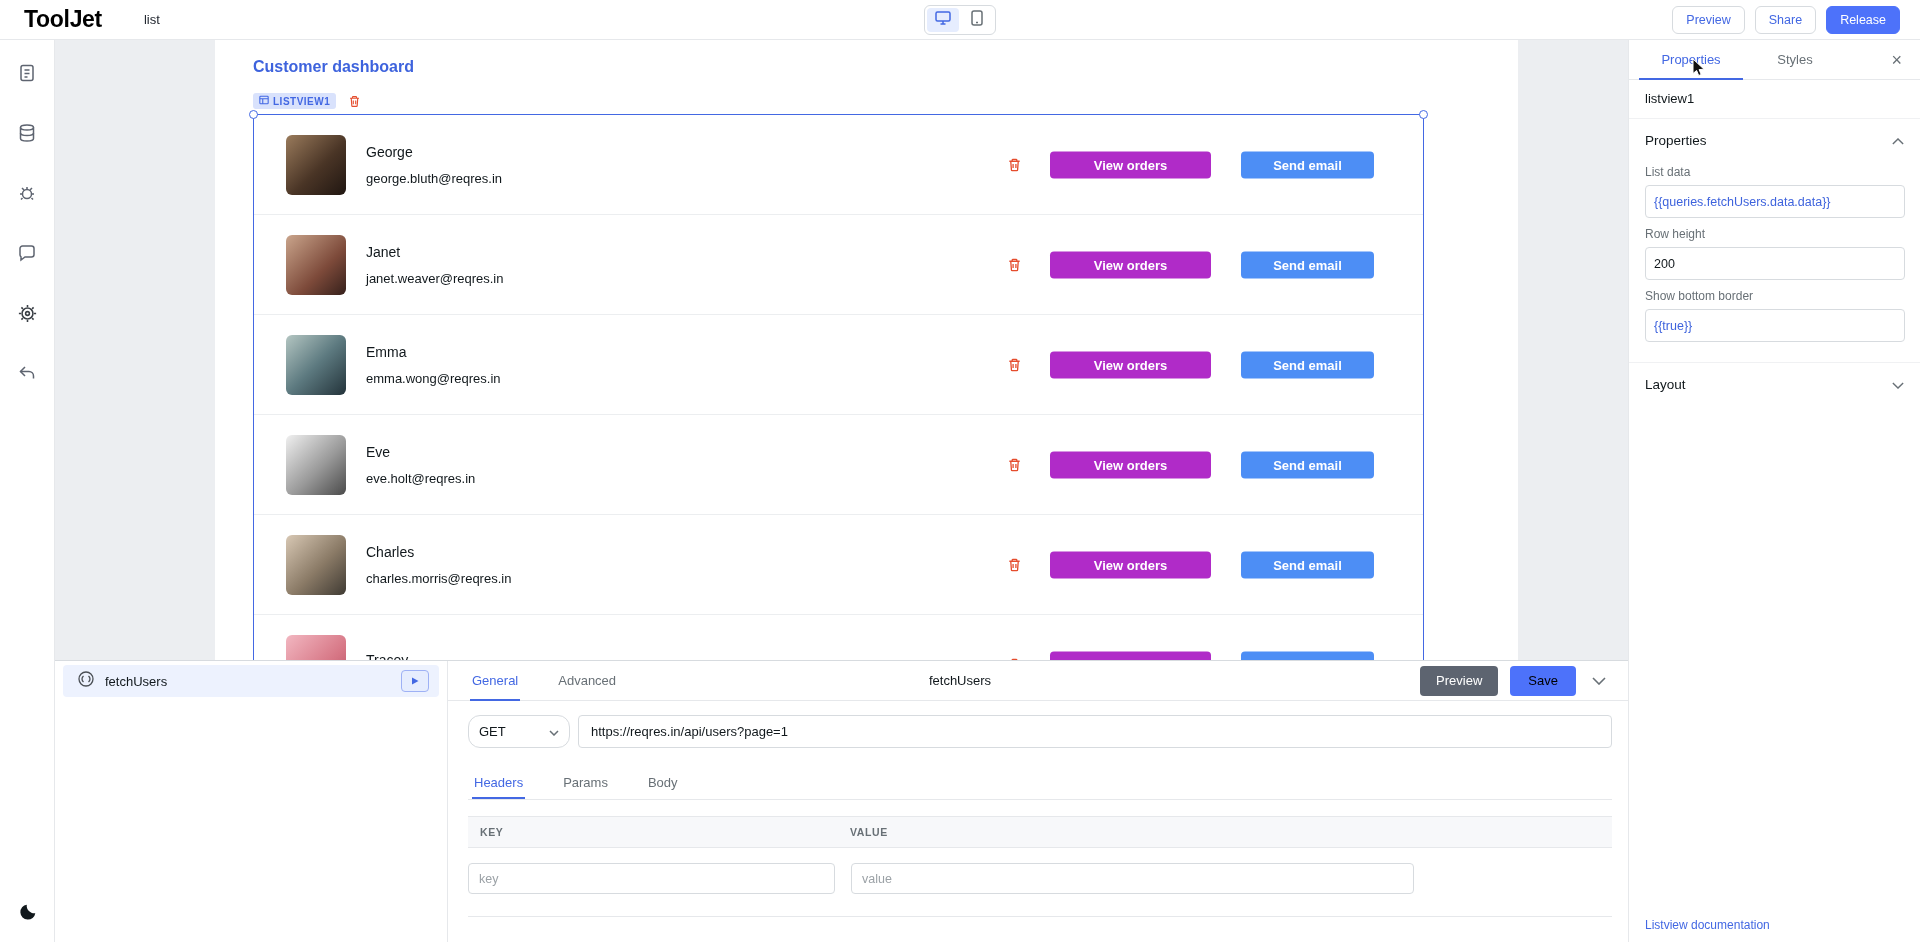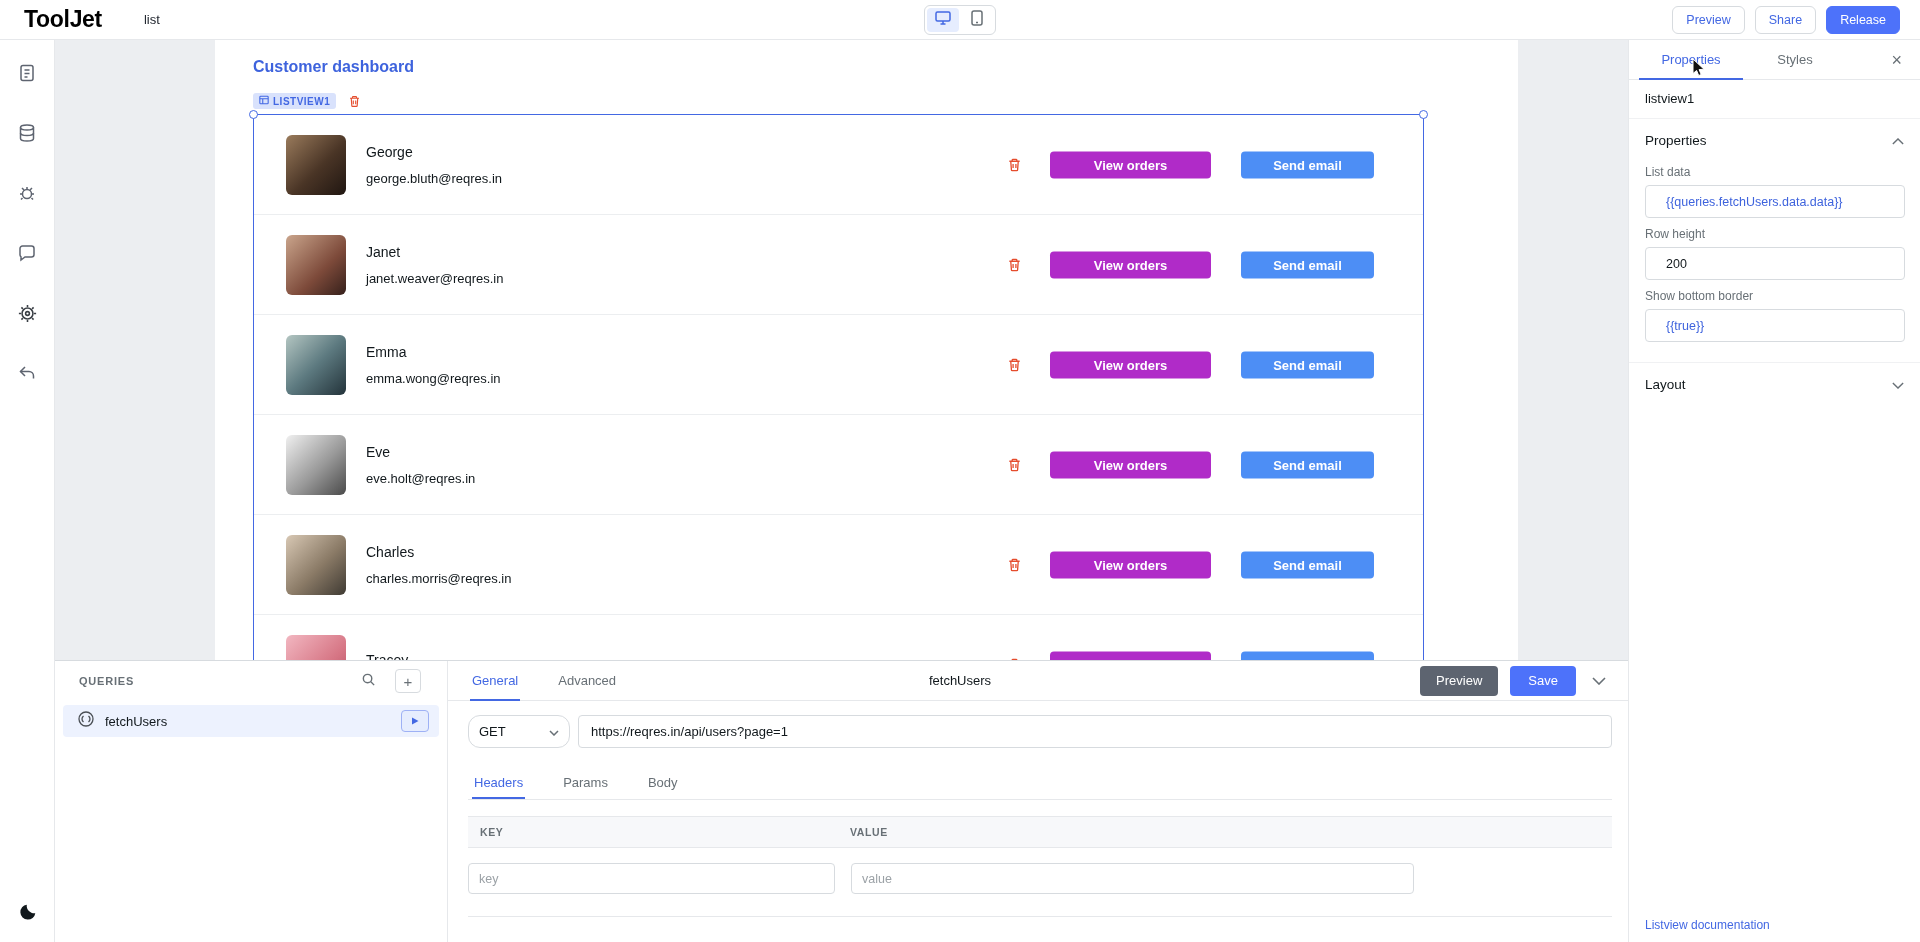--- a/index.html
+++ b/index.html
@@ -80,21 +80,21 @@
   .run-btn { width:28px; height:22px; border:1px solid #9EB1F5; background:#E6EDFE; border-radius:4px;
     display:flex; align-items:center; justify-content:center; cursor:pointer; }
 
   .query-editor { flex:1; position:relative; }
   .editor-header { height:40px; border-bottom:1px solid #E6E8EB; display:flex; align-items:center; padding:0 18px 0 22px; position:relative; }
   .ed-tab { height:40px; display:flex; align-items:center; font-size:13px; color:#687076; margin-right:36px; cursor:pointer; padding:0 2px; }
   .ed-tab.active { color:#4368E3; font-weight:500; box-shadow:inset 0 -2px 0 #4368E3; }
   .ed-query-name { position:absolute; left:512px; transform:translateX(-50%); font-size:13px; color:#11181C; cursor:pointer; }
   .editor-header-right { margin-left:auto; display:flex; align-items:center; gap:12px; }
   .btn-preview-dark { height:30px; padding:0 16px; background:#5D6470; color:#fff; border-radius:4px; font-size:13px; display:flex; align-items:center; cursor:pointer; }
-  .btn-save { height:30px; padding:0 18px; background:#4D72FA; color:#ffffff; border-radius:4px; font-size:13px; display:flex; align-items:center; cursor:pointer; }
+  .btn-save { height:30px; padding:0 18px; background:#4D72FA; color:#000000; border-radius:4px; font-size:13px; display:flex; align-items:center; cursor:pointer; }
   .collapse-btn { display:flex; align-items:center; cursor:pointer; padding:4px; }
   .editor-body { padding:14px 16px 0 20px; }
   .request-row { display:flex; gap:8px; }
   .method-select { width:102px; height:33px; border:1px solid #D7DBDF; border-radius:12px;
     display:flex; align-items:center; justify-content:space-between; padding:0 10px; font-size:13px; cursor:pointer; background:#fff; }
   .url-input { flex:1; height:33px; border:1px solid #D7DBDF; border-radius:4px; padding:0 12px; font-size:13px; color:#11181C; background:#fff; }
   .subtabs { display:flex; gap:36px; margin-top:18px; border-bottom:1px solid #E6E8EB; padding-left:4px; }
   .subtab { font-size:13px; color:#687076; padding:9px 2px; cursor:pointer; }
   .subtab.active { color:#4368E3; font-weight:500; box-shadow:inset 0 -2px 0 #4368E3; }
   .kv-header { margin-top:16px; height:32px; display:flex; align-items:center; background:#F7F8FA;
@@ -114,21 +114,21 @@
   .insp-tab { width:104px; height:40px; display:flex; align-items:center; justify-content:center;
     font-size:13px; color:#687076; cursor:pointer; }
   .insp-tab.active { color:#4368E3; font-weight:500; box-shadow:inset 0 -2px 0 #4368E3; }
   .insp-close { margin-left:auto; color:#687076; font-size:18px; line-height:1; cursor:pointer; padding:2px 6px; }
   .insp-widget-name { padding:11px 16px 12px; font-size:13px; color:#11181C; border-bottom:1px solid #F0F1F3; }
   .insp-section { display:flex; align-items:center; justify-content:space-between;
     padding:14px 16px 8px; font-size:13.5px; font-weight:500; color:#11181C; cursor:pointer; }
   .insp-fields { padding:0 16px; }
   .insp-label { font-size:12px; color:#687076; margin:9px 0 6px; }
   .insp-input { width:260px; height:33px; border:1px solid #D7DBDF; border-radius:4px;
-    display:flex; align-items:center; padding:0 20px; font-size:12.5px; background:#fff;
+    display:flex; align-items:center; padding:0 8px; font-size:12.5px; background:#fff;
     white-space:nowrap; overflow:hidden; cursor:text; }
   .code { color:#3E63DD; }
   .insp-divider { border-bottom:1px solid #F0F1F3; margin-top:20px; }
   .doc-link { position:absolute; left:16px; bottom:10px; font-size:12px; color:#4368E3; cursor:pointer; }
 
   
   .cursor { position:absolute; left:1692px; top:58px; z-index:100; pointer-events:none; }
 </style>
 </head>
 <body>
@@ -330,34 +330,20 @@
           </span>
         <div class="btn-orders">View orders</div>
         <div class="btn-sendmail">Send email</div>
       </div>
     </div>
   </div>
 </div>
 
 <div class="query-panel">
   <div class="queries-list">
-    <div class="queries-header">
-      <div class="queries-title">QUERIES</div>
-      <div class="icon-btn">
-        <span>
-          <svg width="15" height="15" viewBox="0 0 16 16" fill="none" stroke="#687076" stroke-width="1.5">
-              <circle cx="7" cy="7" r="4.5"></circle>
-              <path d="M10.5 10.5 14 14"></path>
-            </svg>
-        </span>
-      </div>
-      <div class="icon-btn bordered">
-        <span>+</span>
-      </div>
-    </div>
     <div class="query-item">
       <span>
         <svg width="18" height="18" viewBox="0 0 18 18" fill="none" stroke="#4A4F55" stroke-width="1.3">
             <circle cx="9" cy="9" r="7"></circle>
             <path d="M6.5 6C5.5 6.8 5 7.8 5 9s.5 2.2 1.5 3M11.5 6c1 .8 1.5 1.8 1.5 3s-.5 2.2-1.5 3"></path>
           </svg>
       </span>
       <span class="query-item-name">fetchUsers</span>
       <span class="run-btn">
         <span>

